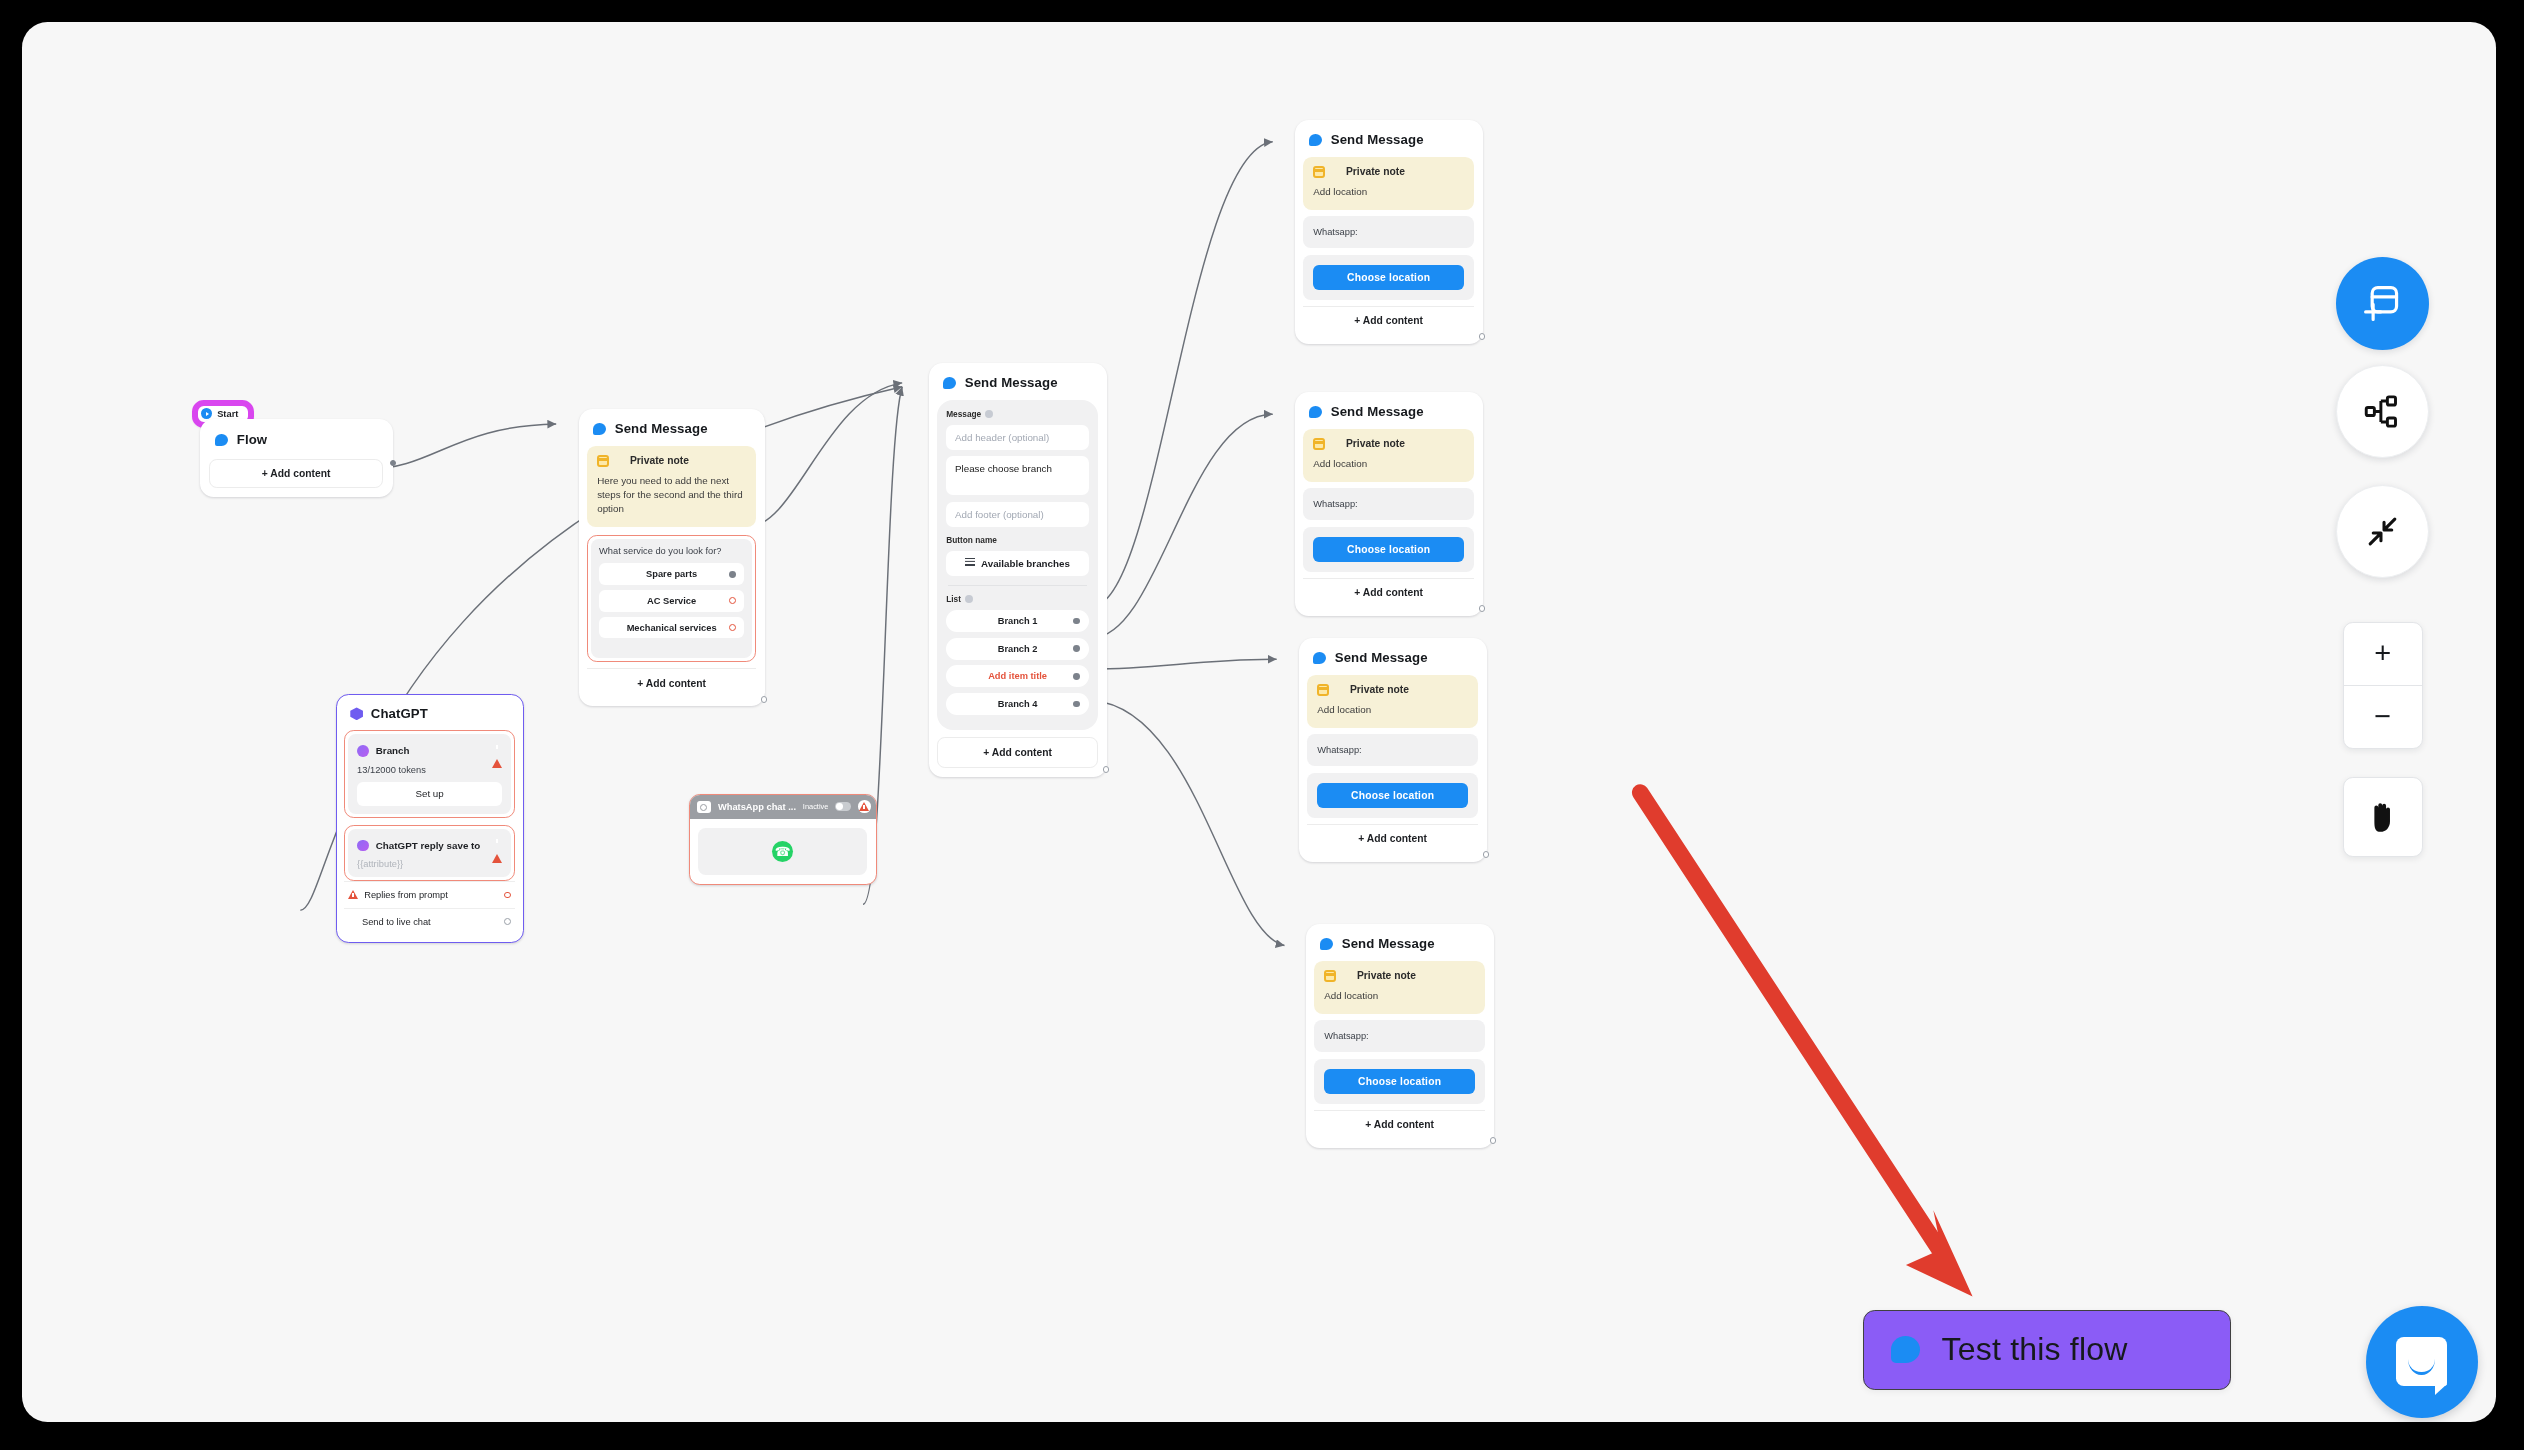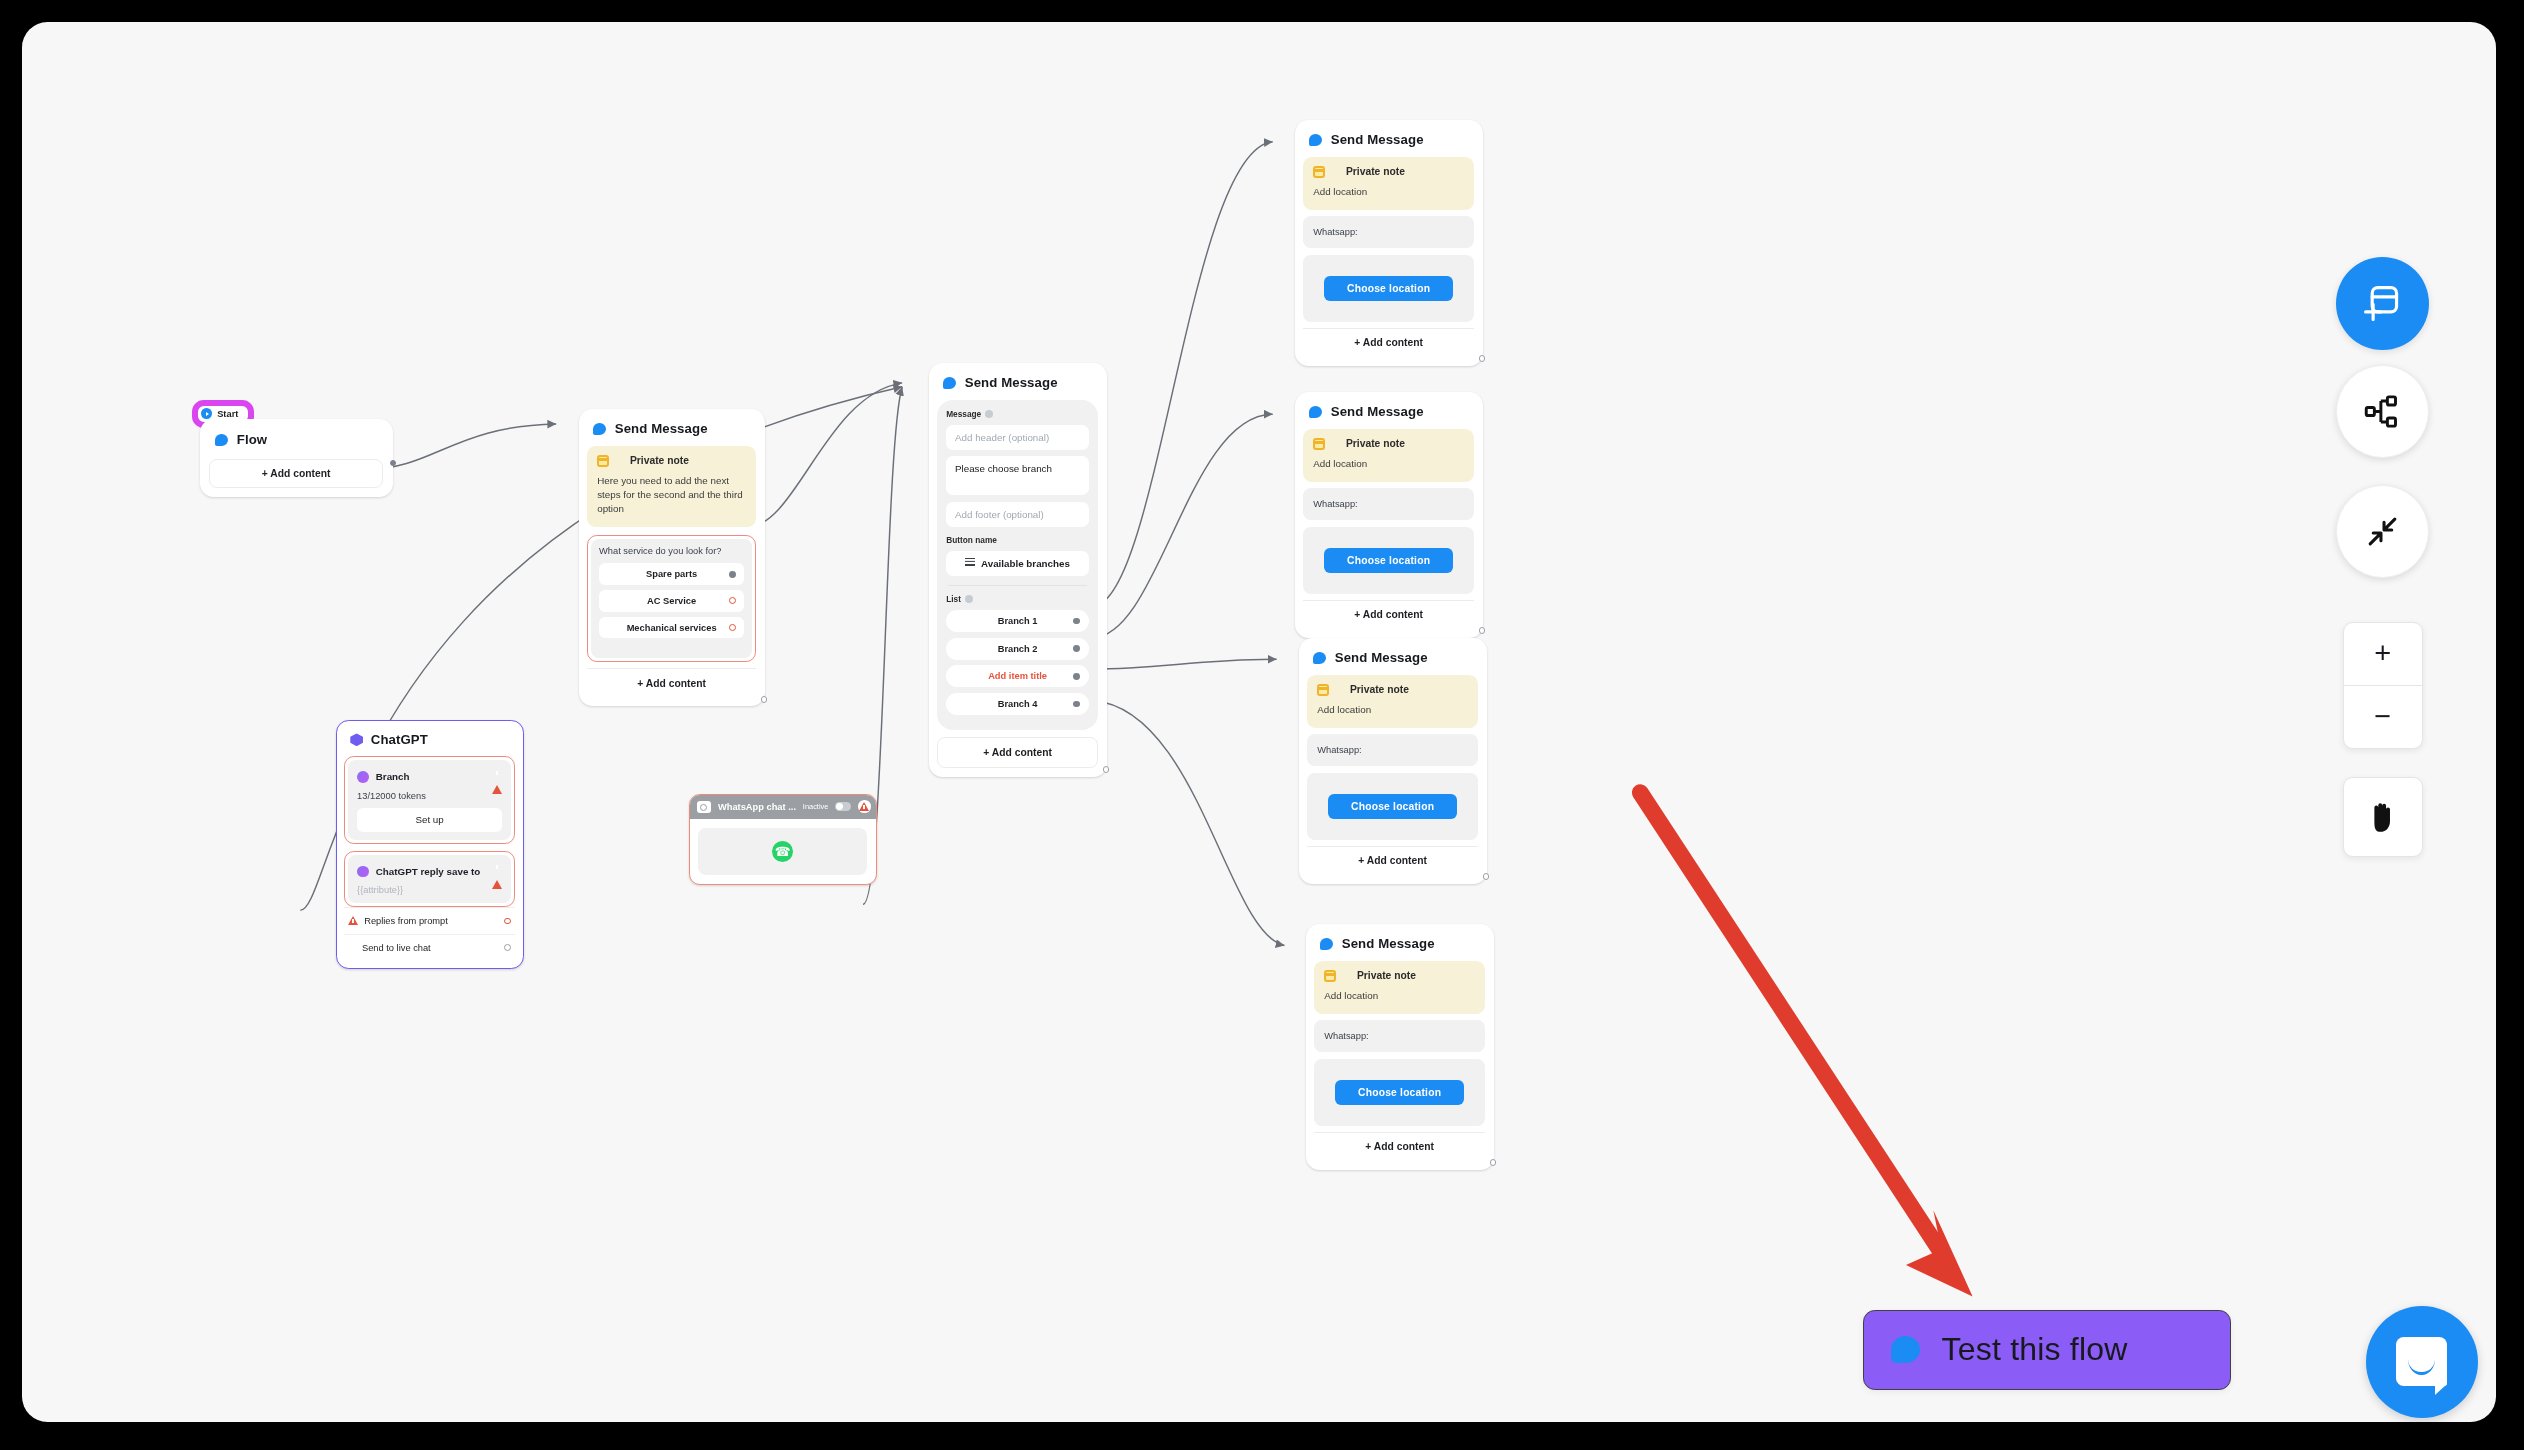--- a/index.html
+++ b/index.html
@@ -127,21 +127,21 @@
   .branch .dot-grey { position:absolute; right:8.8px; }
   .btnname-fld { display:flex; align-items:flex-start; justify-content:center; gap:5.9px;
     background:#fff; border-radius:6.9px; padding:6.9px; font-size:9.8px; font-weight:700; color:#1d1f23;}
   .list-ico { display:inline-block; width:9.8px; height:7.8px; position:relative; }
   .list-ico::before,.list-ico::after{content:"";position:absolute;left:0;width:100%;height:1.6px;background:#3c4149;}
   .list-ico::before{top:0;box-shadow:0 2.9px 0 #3c4149;}
   .list-ico::after{top:6.3px;}
 
   
   #node-chatgpt {
-    left:314px; top:698px; width:188px; padding:7.8px;
+    left:314px; top:672px; width:188px; padding:7.8px;
     border:1.6px solid #6f5cf0; border-radius:12.7px;
   }
   .cg-head { display:flex; align-items:center; gap:7.8px; padding:3.9px 3.9px 8.8px 5.9px;}
   .cg-ico { width:12.7px;height:12.7px;background:#6f5cf0;
      clip-path:polygon(50% 0,100% 27%,100% 73%,50% 100%,0 73%,0 27%); flex:0 0 auto;}
   .cg-sec { background:#f1f1f2; border-radius:7.8px; padding:7.8px 8.8px; }
   .cg-sec-head{ display:flex; align-items:center; gap:6.9px; margin-bottom:4.9px;}
   .cg-badge{width:11.8px;height:11.8px;border-radius:50%;
     background:linear-gradient(135deg,#8e6bf6,#b85ef0);flex:0 0 auto;}
   .cg-label{font-size:9.8px;font-weight:700;color:#1d1f23;}
@@ -174,21 +174,21 @@
     justify-content:center;flex:0 0 auto;}
   .wa-body{padding:8.8px;}
   .wa-panel{background:#f1f1f2;border-radius:7.8px;height:47px;display:flex;align-items:center;justify-content:center;}
   .wa-logo{width:21.6px;height:21.6px;border-radius:50%;background:#25d366;display:flex;align-items:center;
     justify-content:center;color:#fff;font-size:12.7px;}
 
   
   .card-loc { width:188px; padding:8.8px; }
   .card-loc .note{ margin-bottom:6.9px; }
   .card-loc .wfield{ background:#f1f1f2;border-radius:7.8px;padding:10.8px 9.8px;font-size:9.3px;color:#3c4149;margin-bottom:6.9px;}
-  .card-loc .btnwrap{ background:#f1f1f2;border-radius:7.8px;padding:21px; }
+  .card-loc .btnwrap{ background:#f1f1f2;border-radius:7.8px;padding:10px; }
 
   #card-1 { left:1273px; top:98px; }
   #card-2 { left:1273px; top:370px; }
   #card-3 { left:1277px; top:616px; }
   #card-4 { left:1284px; top:902px; }
 
   
   .tb-round {
     position:absolute; width:93px; height:93px; border-radius:50%;
     background:#fff; display:flex; align-items:center; justify-content:center;

